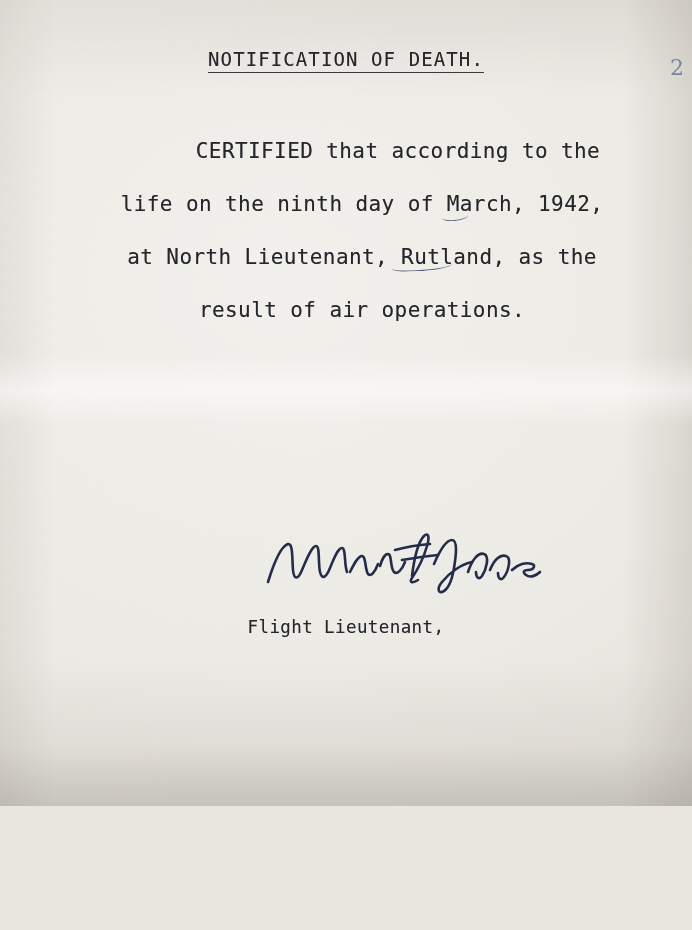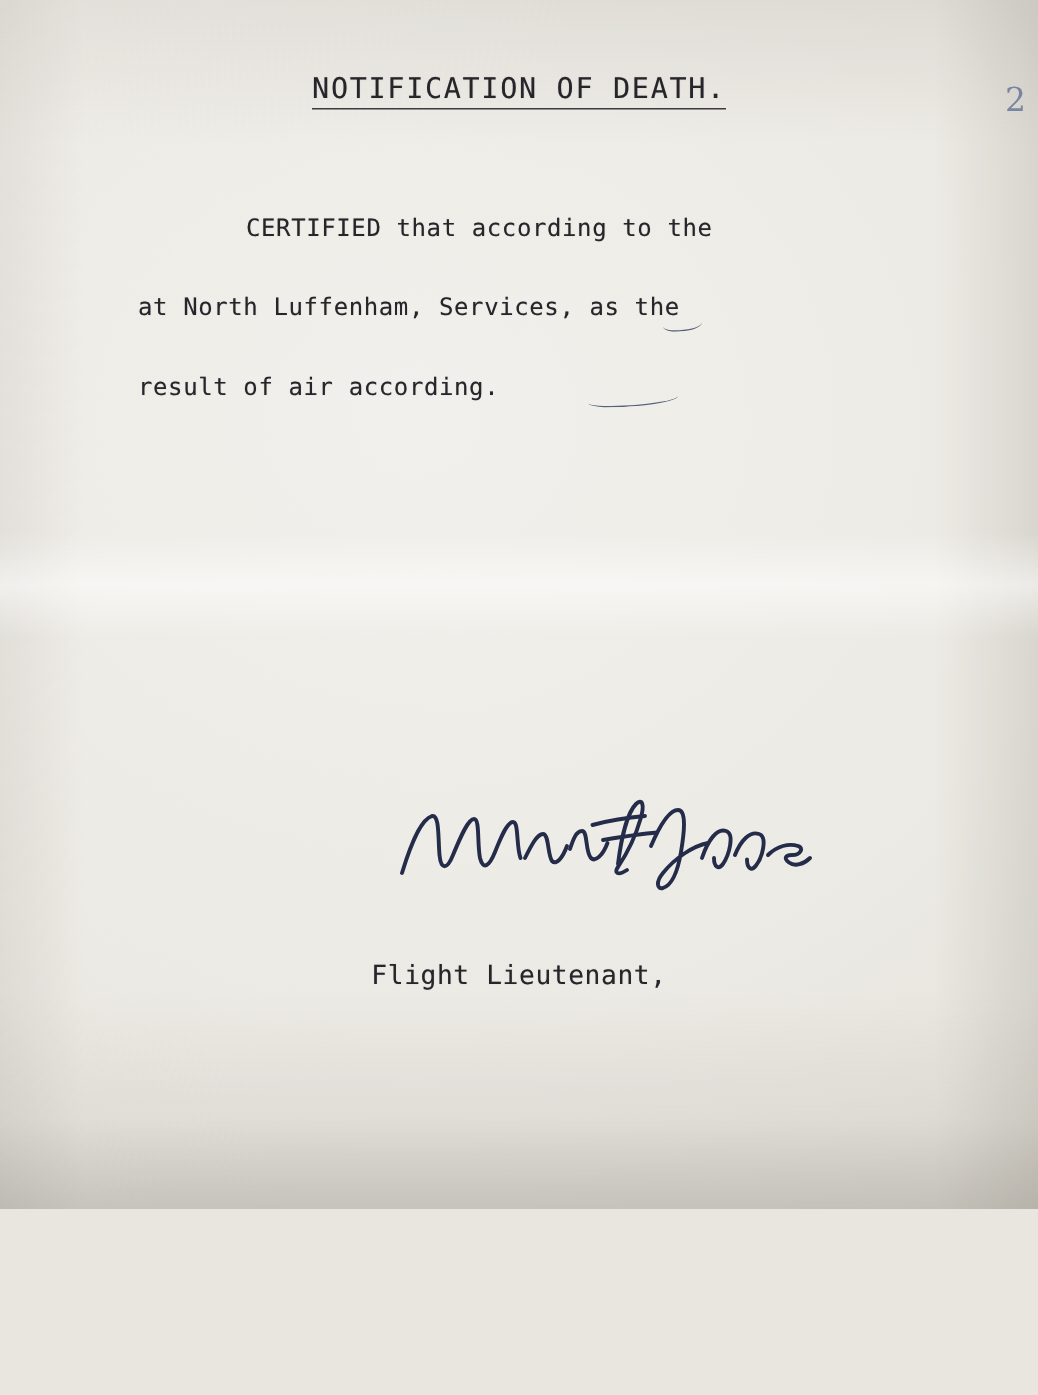--- a/index.html
+++ b/index.html
@@ -72,22 +72,23 @@
   .doc-title span.u {
     border-bottom: 1.5px solid #3a3a40;
     padding-bottom: 2px;
   }
 
   .body-block {
     position: absolute;
     top: 125px;
     left: 92px;
     width: 540px;
-    font-size: 16px;
+    font-size: 21px;
     line-height: 53px;
+    text-align: center;
   }
   .body-block .line { white-space: pre; }
   .indent { display: inline-block; width: 72px; }
   .pen-mark {
     position: absolute;
     width: 26px;
     height: 8px;
     border-bottom: 1.6px solid #3c4a68;
     border-radius: 0 0 60% 40%;
     transform: rotate(-3deg);
@@ -99,21 +100,21 @@
   .signature {
     position: absolute;
     left: 262px;
     top: 520px;
     width: 280px;
     height: 80px;
   }
 
   .sign-block {
     position: absolute;
-    top: 636px;
+    top: 612px;
     left: 0;
     width: 692px;
     text-align: center;
     font-size: 17.5px;
     line-height: 30px;
   }
 
   .dated-block {
     position: absolute;
     left: 34px;
@@ -144,22 +145,23 @@
   <div class="smudge-b"></div>
 
   <div class="doc-title typed">
     <span class="u">NOTIFICATION OF DEATH.</span>
   </div>
 
   <div class="margin-mark">2</div>
 
   <div class="body-block typed">
     <div class="line"><span class="indent"></span><span>CERTIFIED that according to the</span></div>
-    <div class="line">at North Luffenham, Services, as the</div>
-    <div class="line">result of air according.</div>
+    <div class="line">life on the ninth day of March, 1942,</div>
+    <div class="line">at North Lieutenant, Rutland, as the</div>
+    <div class="line">result of air operations.</div>
   </div>
 
   <div class="pen-mark m1"></div>
   <div class="pen-mark m2"></div>
 
   <div class="signature">
     <svg width="280" height="80" viewBox="0 0 280 80" fill="none" xmlns="http://www.w3.org/2000/svg" aria-hidden="true">
       <g stroke="#242c4a" stroke-width="2.6" stroke-linecap="round" stroke-linejoin="round" fill="none">
         <path d="M6 62 C 14 36, 20 26, 26 24 C 31 23, 30 38, 31 50 C 32 60, 36 60, 40 50 C 45 38, 50 26, 54 26 C 58 26, 56 42, 58 52 C 60 60, 64 58, 68 48 C 72 38, 76 28, 80 28 C 84 28, 82 44, 85 52"></path>
         <path d="M88 52 C 92 44, 96 36, 100 36 C 104 36, 103 50, 106 54 C 109 57, 113 52, 116 44"></path>

